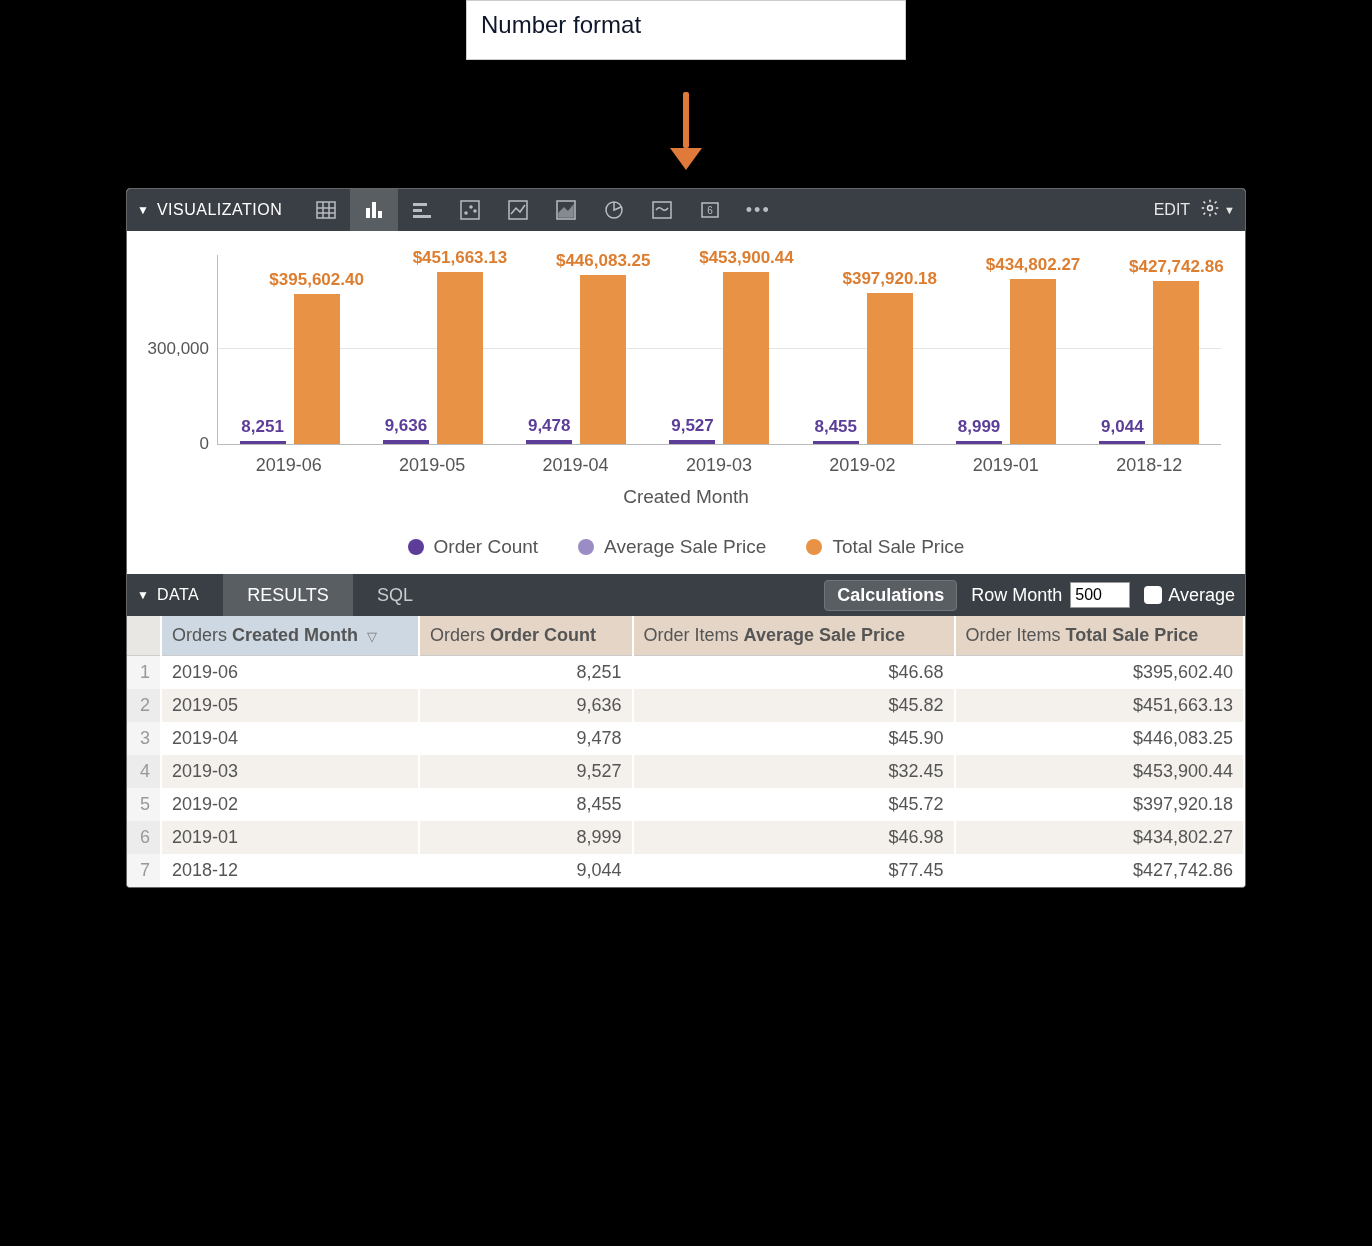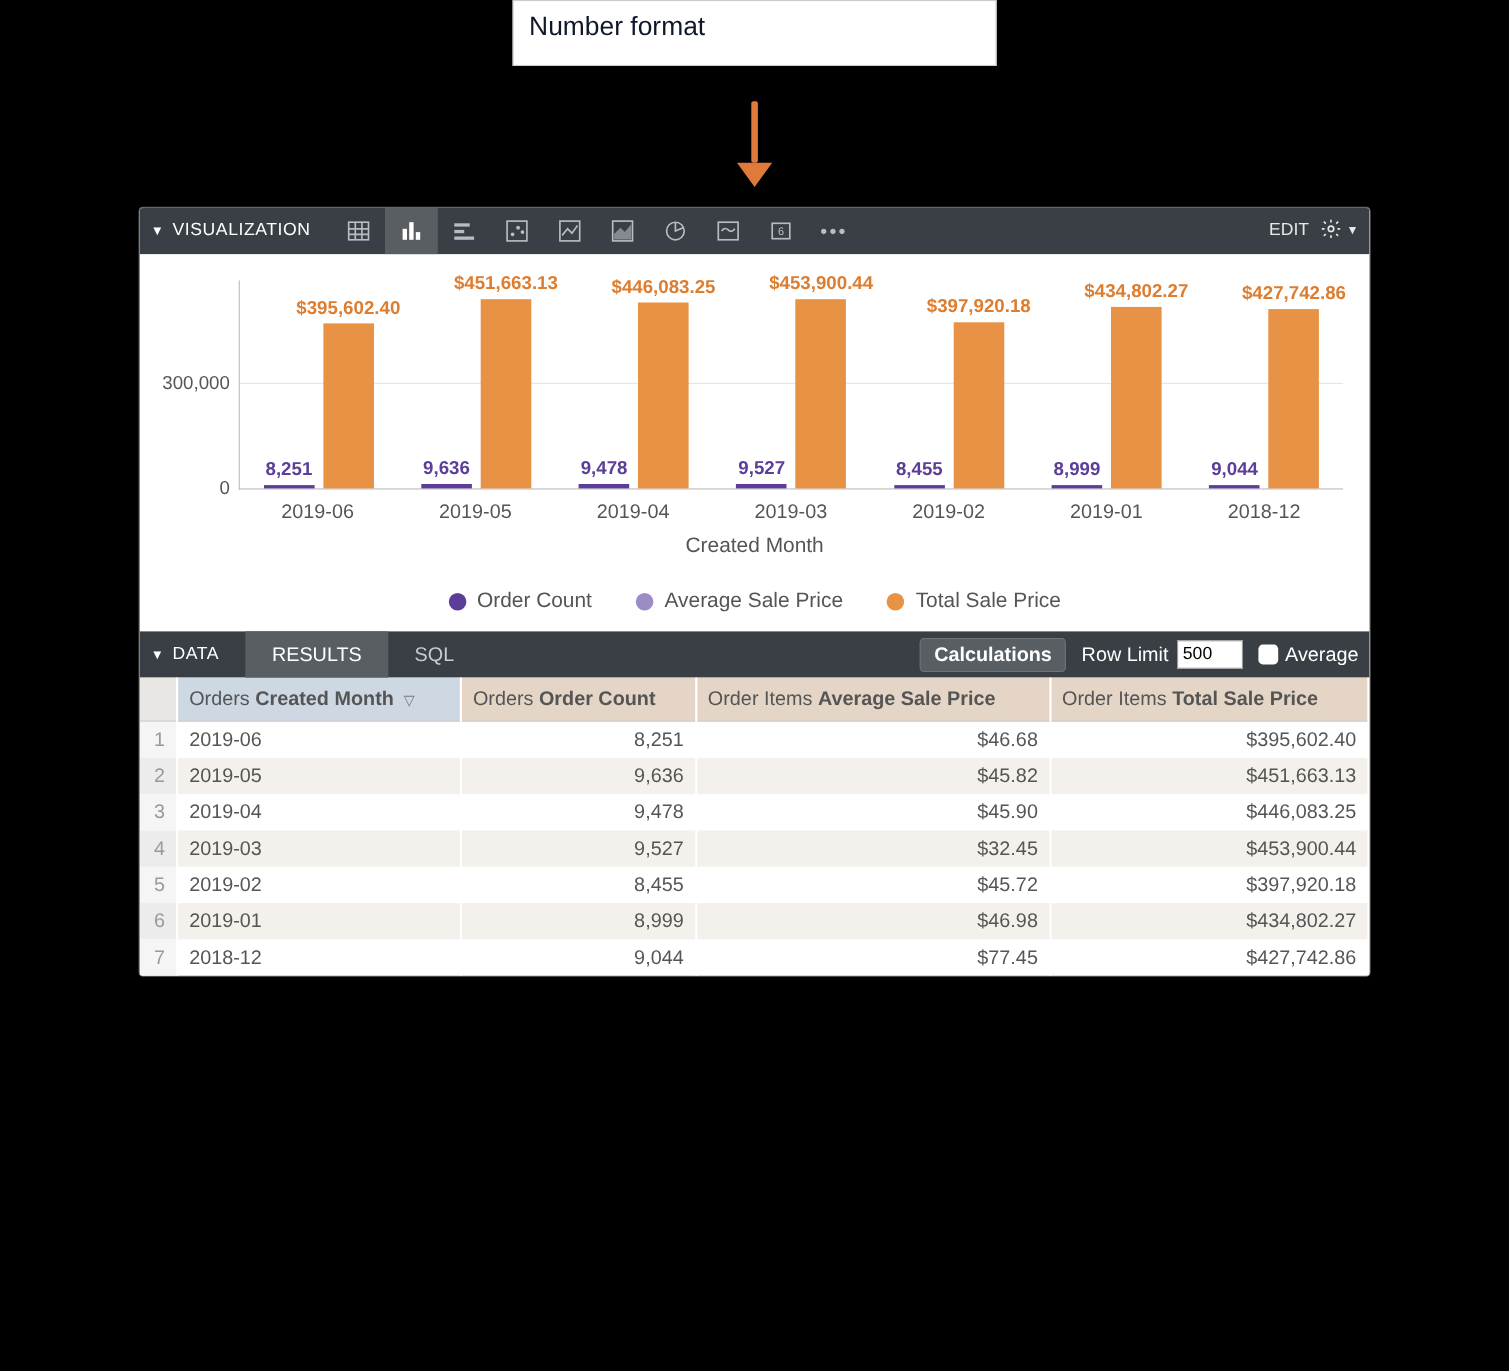--- a/index.html
+++ b/index.html
@@ -308,21 +308,21 @@
     <div class="sechdr">
       <span class="tri">▼</span>
       <span class="title">DATA</span>
       <div class="data-tabs" style="margin-left:24px">
         <div class="data-tab active">RESULTS</div>
         <div class="data-tab">SQL</div>
       </div>
       <div class="spacer"></div>
       <div class="calc-btn">Calculations</div>
       <div class="rowlimit">
-        <span>Row Limit</span>
+        <span>Row Month</span>
         <input class="rowlimit-input" value="500" style="">
       </div>
       <div class="totals">
         <span class="totals-cb"></span>
         <span>Average</span>
       </div>
     </div>
 
     <table class="data">
       <thead>

